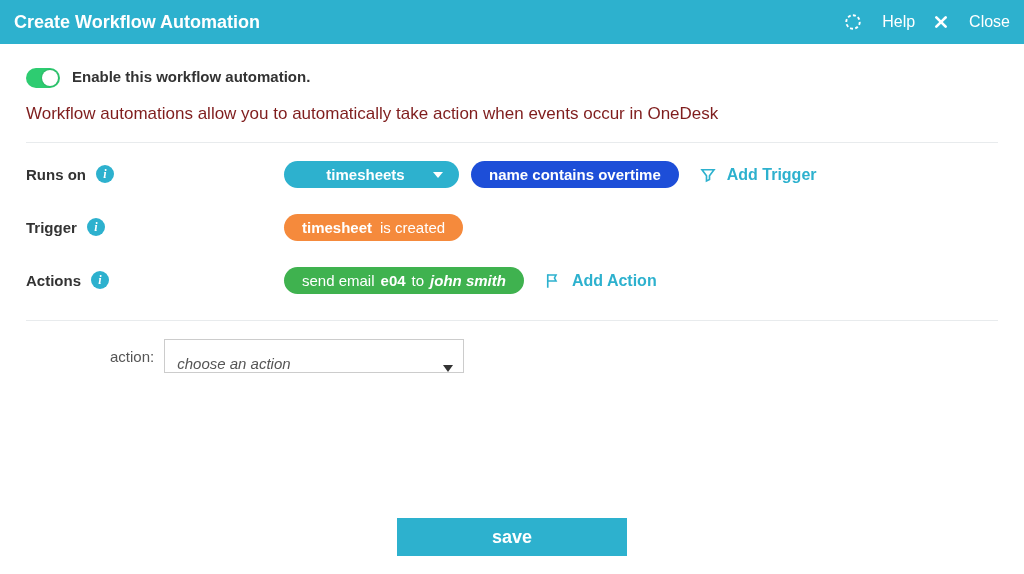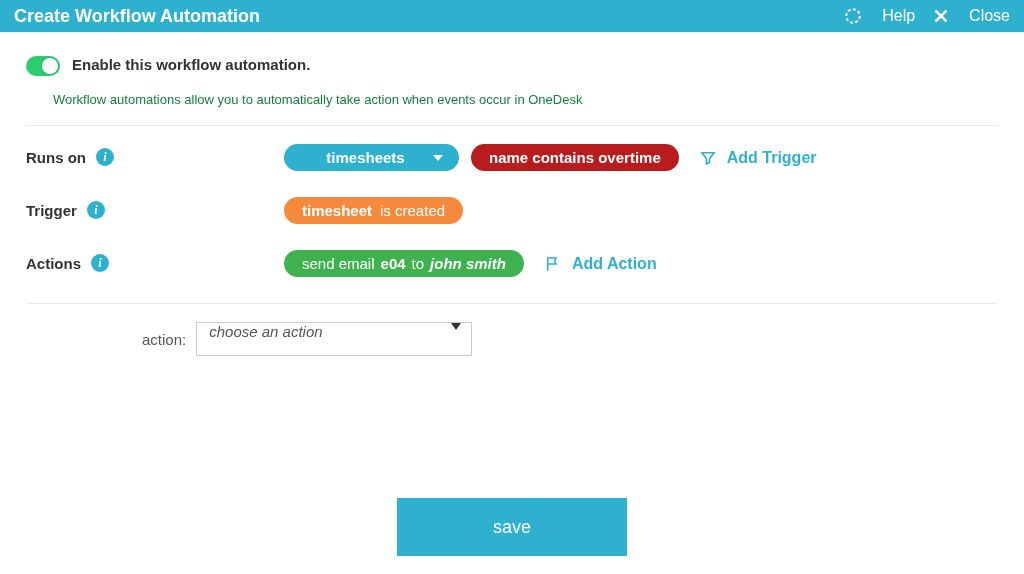--- a/index.html
+++ b/index.html
@@ -6,21 +6,21 @@
   body {
     font-family: "Segoe UI", "Helvetica Neue", Arial, sans-serif;
     background: #fff;
     width: 1024px;
     height: 574px;
     overflow: hidden;
   }
   .header {
     background: #2db1ce;
     color: #fff;
-    height: 32px;
+    height: 44px;
     display: flex;
     align-items: center;
     padding: 0 14px;
     font-size: 18px;
     font-weight: 600;
   }
   .header-title { flex: 1; }
   .header-actions {
     display: flex;
     gap: 18px;
@@ -60,24 +60,23 @@
     background: #fff;
     border-radius: 50%;
     box-shadow: 0 0 2px rgba(0,0,0,.3);
   }
   .enable-label {
     font-weight: 700;
     color: #333;
     font-size: 15px;
   }
   .description {
-    color: #15803d;
-    font-size: 13px;
+    color: #7f1d1d;
+    font-size: 17px;
     margin-bottom: 18px;
-    margin-left: 27px;
   }
   .divider {
     height: 1px;
     background: #e8ebed;
     margin: 0 0 18px 0;
   }
   .row {
     display: flex;
     align-items: flex-start;
     margin-bottom: 26px;
@@ -117,21 +116,21 @@
     align-items: center;
     border-radius: 20px;
     color: #fff;
     font-weight: 700;
     font-size: 15px;
     padding: 5px 18px;
     cursor: pointer;
     white-space: nowrap;
     text-align: center;
   }
-  .pill-teal { background: #b91c1c; }
+  .pill-teal { background: #1d4ed8; }
   .pill-teal-select {
     background: #2db1ce;
     width: 175px;
     justify-content: center;
     position: relative;
     padding-right: 30px;
   }
   .pill-caret {
     position: absolute;
     right: 16px;
@@ -159,33 +158,33 @@
   }
   .filter-icon, .flag-icon {
     width: 18px; height: 18px;
     display: inline-flex;
     align-items: center; justify-content: center;
   }
   .action-picker-row {
     display: flex;
     align-items: center;
     gap: 10px;
-    margin-left: 116px;
+    margin-left: 84px;
     margin-top: 10px;
   }
   .action-picker-label {
     color: #555;
     font-size: 15px;
   }
   .select-box {
-    width: 276px;
+    width: 300px;
     height: 34px;
     border: 1px solid #ccc;
     display: flex;
-    align-items: flex-start;
+    align-items: flex-end;
     padding: 0 12px;
     font-style: italic;
     color: #555;
     font-size: 15px;
     position: relative;
     cursor: pointer;
     background: #fff;
   }
   .select-caret {
     position: absolute;
@@ -200,23 +199,23 @@
     bottom: 18px;
     left: 0; right: 0;
     display: flex;
     justify-content: center;
   }
   .save-btn {
     background: #2db1ce;
     color: #fff;
     border: none;
     width: 230px;
-    height: 58px;
+    height: 38px;
     font-size: 18px;
-    font-weight: 400;
+    font-weight: 700;
     cursor: pointer;
   }
   svg { display: block; }
 </style>
 </head>
 <body>
 
 <div class="header">
   <div class="header-title">Create Workflow Automation</div>
   <div class="header-actions">

